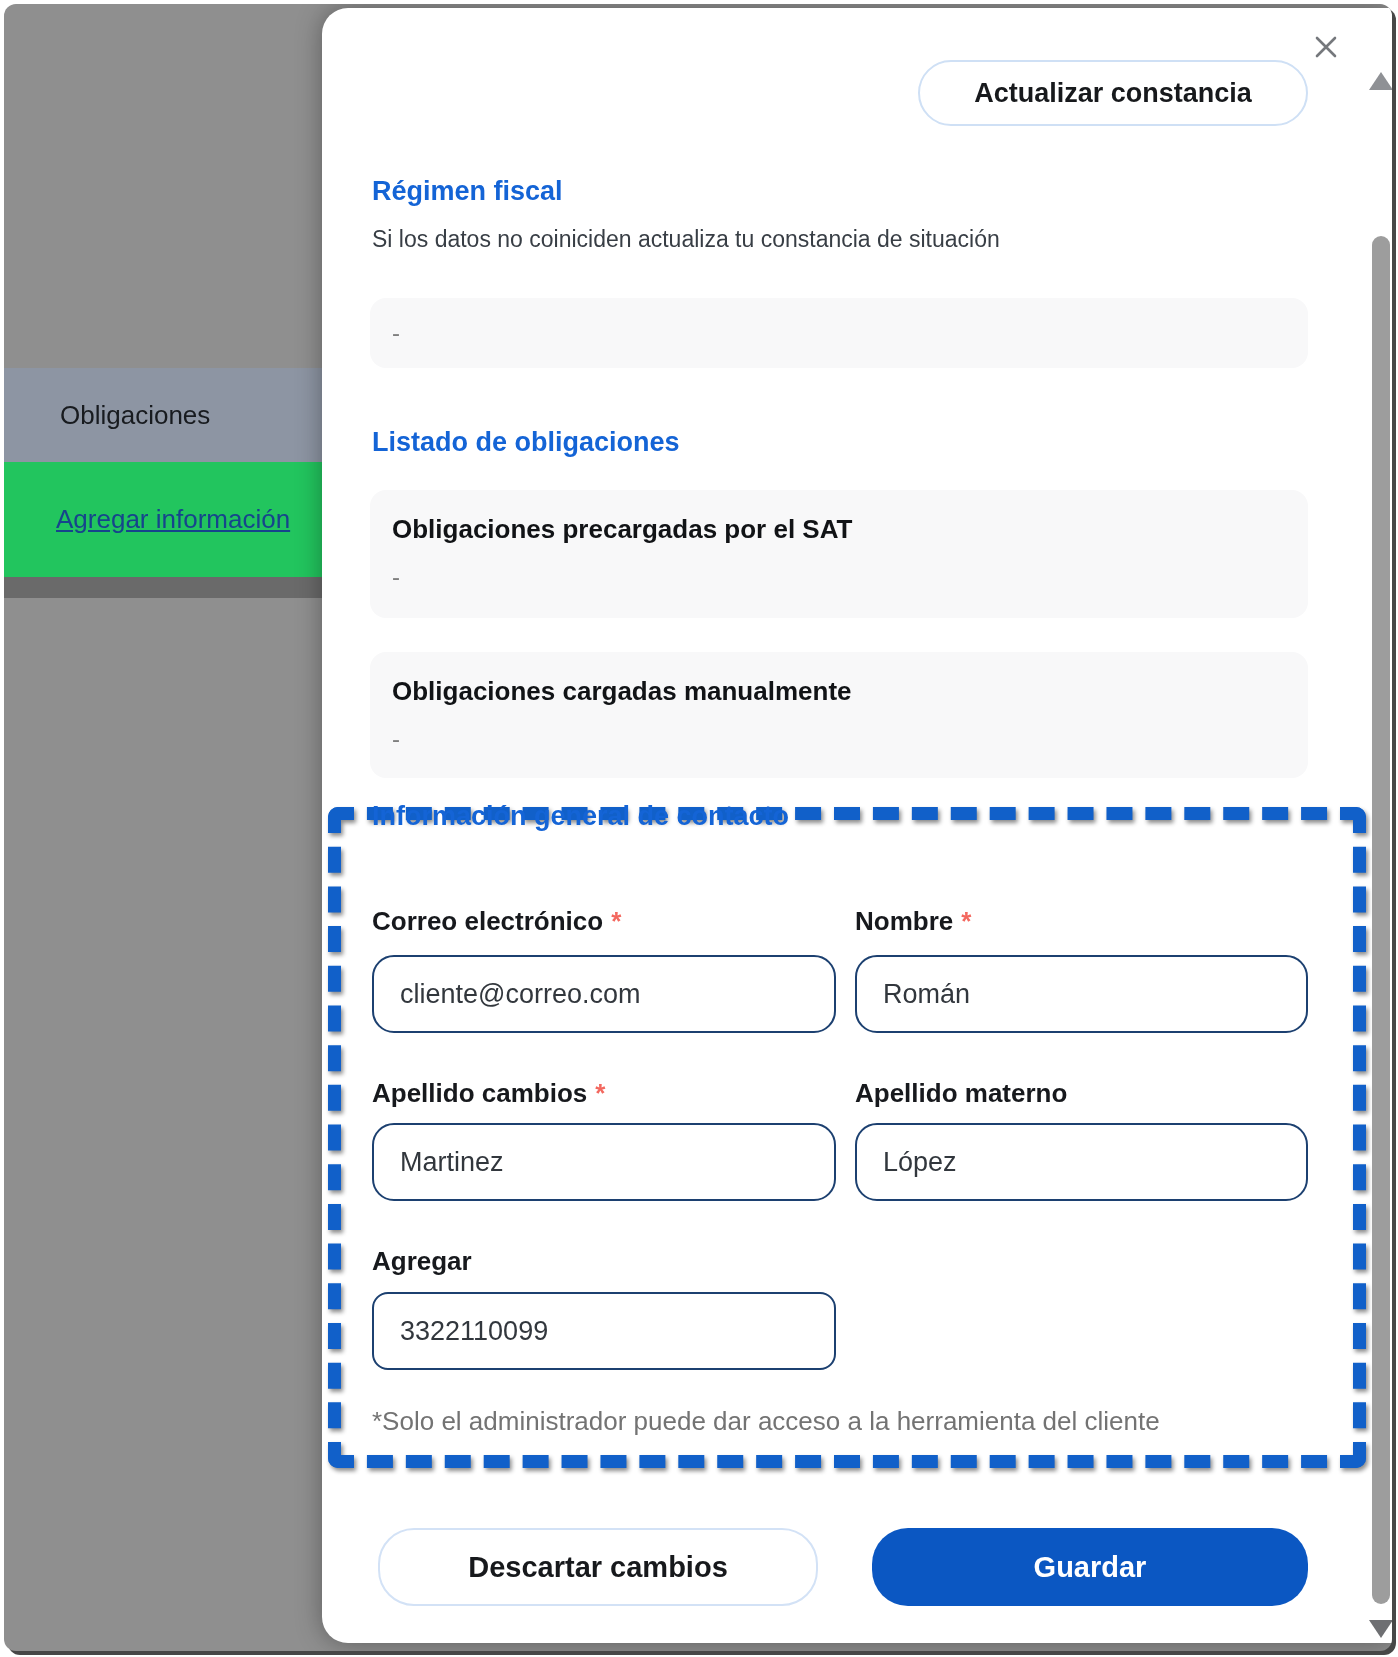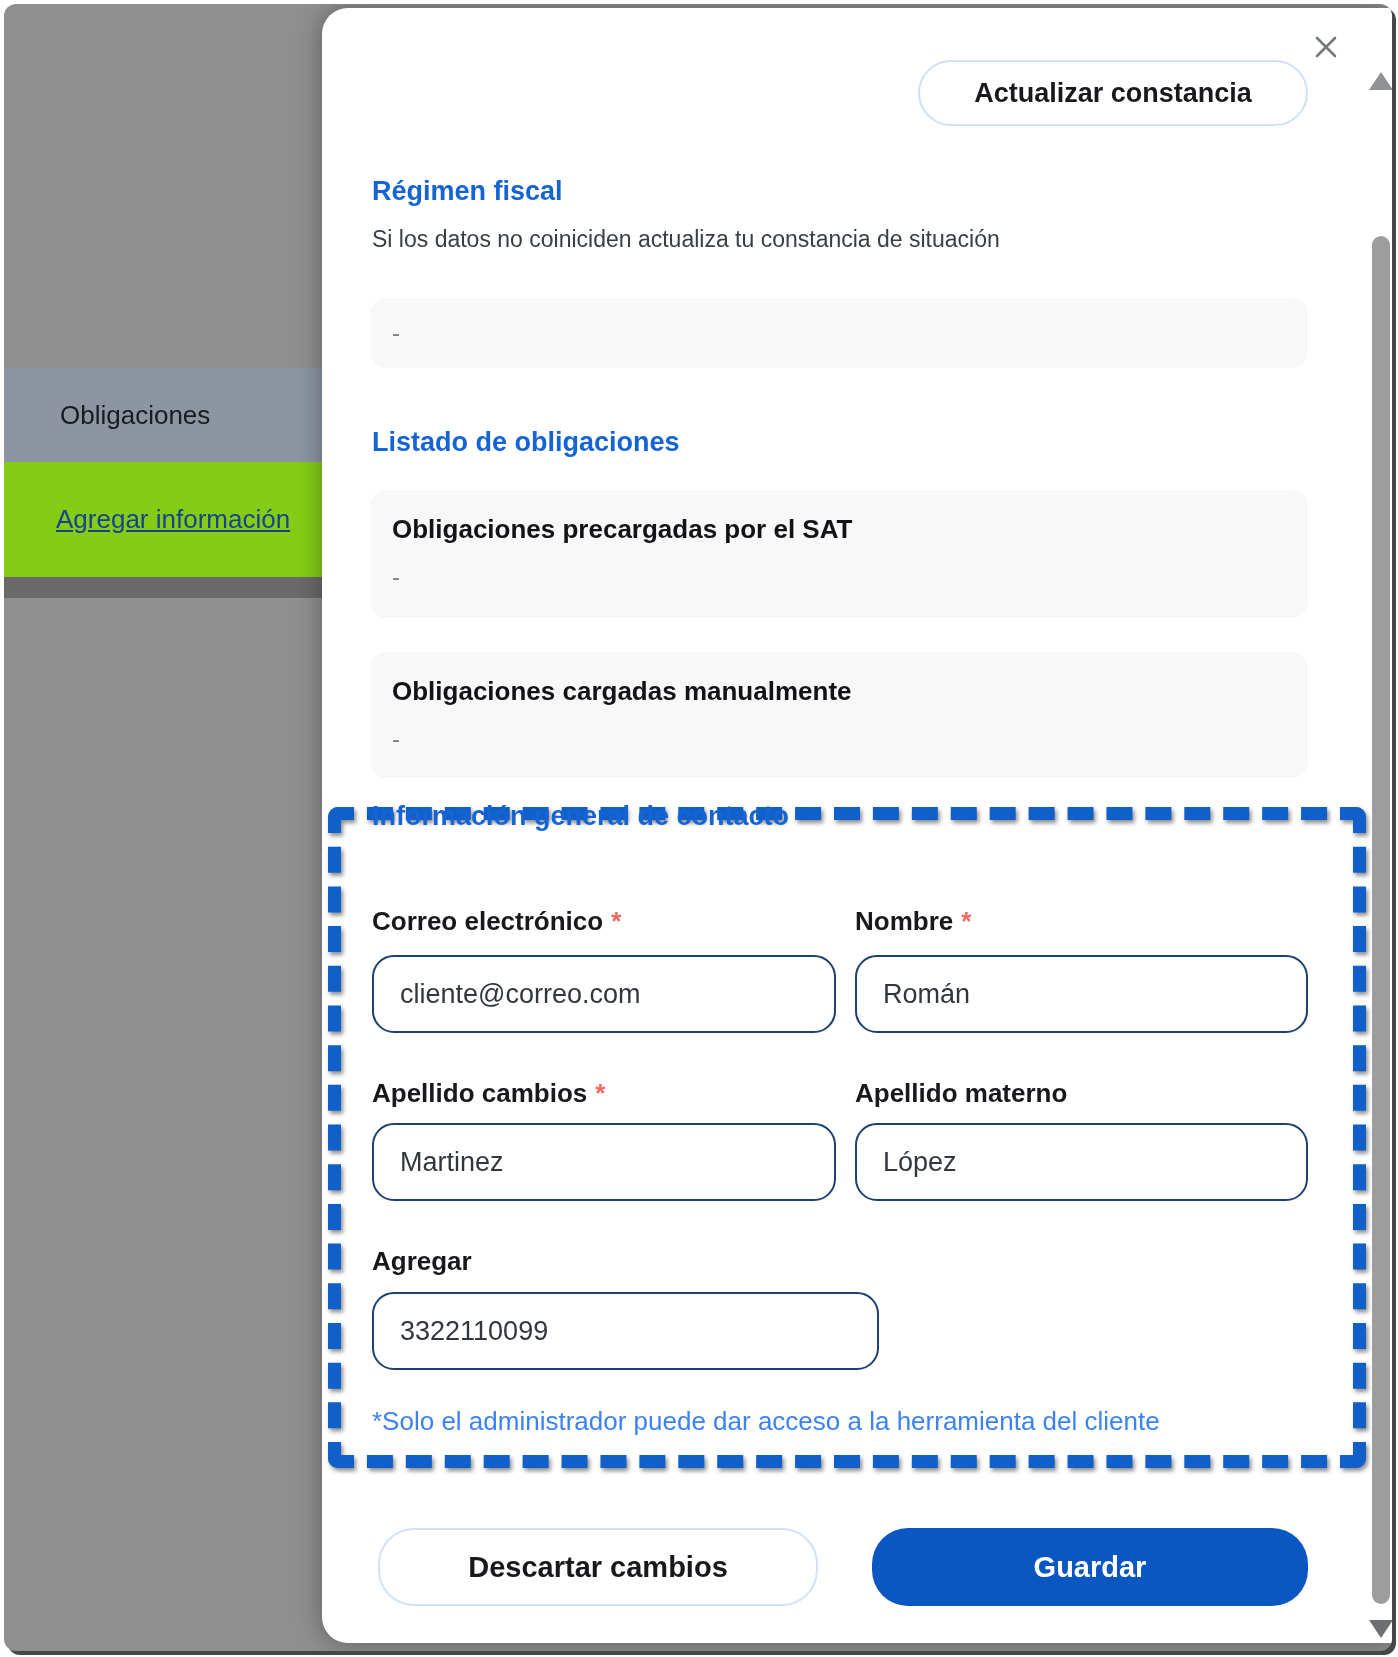--- a/index.html
+++ b/index.html
@@ -8,21 +8,21 @@
   *{box-sizing:border-box;}
 
   
   .viewport{position:absolute;left:4px;top:4px;right:6px;bottom:6px;border-radius:12px;
             background:#8f8f8f;overflow:hidden;box-shadow:4px 4px 0 0 #474747;}
 
   
   .bg-band{position:absolute;left:0;width:318px;}
   .band-obligaciones{top:364px;height:94px;background:#8d95a3;display:flex;align-items:center;}
   .band-obligaciones span{margin-left:56px;font-size:26px;color:#181b1f;}
-  .band-link{top:458px;height:115px;background:#84cc16;display:flex;align-items:center;}
+  .band-link{top:458px;height:115px;background:#22c55e;display:flex;align-items:center;}
   .band-link a{margin-left:52px;font-size:26px;color:#16448c;text-decoration:underline;cursor:pointer;}
   .band-strip{top:573px;height:21px;background:#6a6a6a;}
 
   
   .modal{position:absolute;left:318px;top:4px;right:0;height:1635px;background:#ffffff;
          border-radius:26px 0 0 26px;box-shadow:0 0 26px rgba(0,0,0,0.35);}
 
   .close-btn{position:absolute;left:988px;top:24px;width:32px;height:32px;border:none;background:transparent;
              padding:0;cursor:pointer;display:flex;align-items:center;justify-content:center;}
 
@@ -62,23 +62,23 @@
   .lab-ap-mat{left:533px;top:1070px;}
   .lab-cel{left:50px;top:1238px;}
 
   .text-input{position:absolute;height:78px;border:2.5px solid #1c4070;border-radius:22px;
               font-size:27px;color:#32373d;padding:0 0 0 26px;background:#ffffff;outline:none;
               font-family:"Liberation Sans",sans-serif;}
   .in-correo{left:50px;top:947px;width:464px;}
   .in-nombre{left:533px;top:947px;width:453px;}
   .in-ap-pat{left:50px;top:1115px;width:464px;}
   .in-ap-mat{left:533px;top:1115px;width:453px;}
-  .in-cel{left:50px;top:1284px;width:507px;}
+  .in-cel{left:50px;top:1284px;width:464px;border-radius:16px;}
 
-  .note{position:absolute;left:50px;top:1398px;font-size:26px;color:#3b82f6;}
+  .note{position:absolute;left:50px;top:1398px;font-size:26px;color:#737373;}
 
   .btn-descartar{left:56px;top:1520px;width:440px;height:78px;border:2px solid #d3e2f6;color:#17191c;
                  font-size:29px;}
   .btn-guardar{left:550px;top:1520px;width:436px;height:78px;border:none;background:#0b57c2;color:#ffffff;
                font-size:29px;}
 
   
   .scroll-thumb{position:absolute;left:1050px;top:228px;width:18px;height:1368px;background:#9d9d9d;
                 border-radius:9px;cursor:pointer;}
   .scroll-up{position:absolute;left:1047px;top:64px;width:0;height:0;cursor:pointer;

